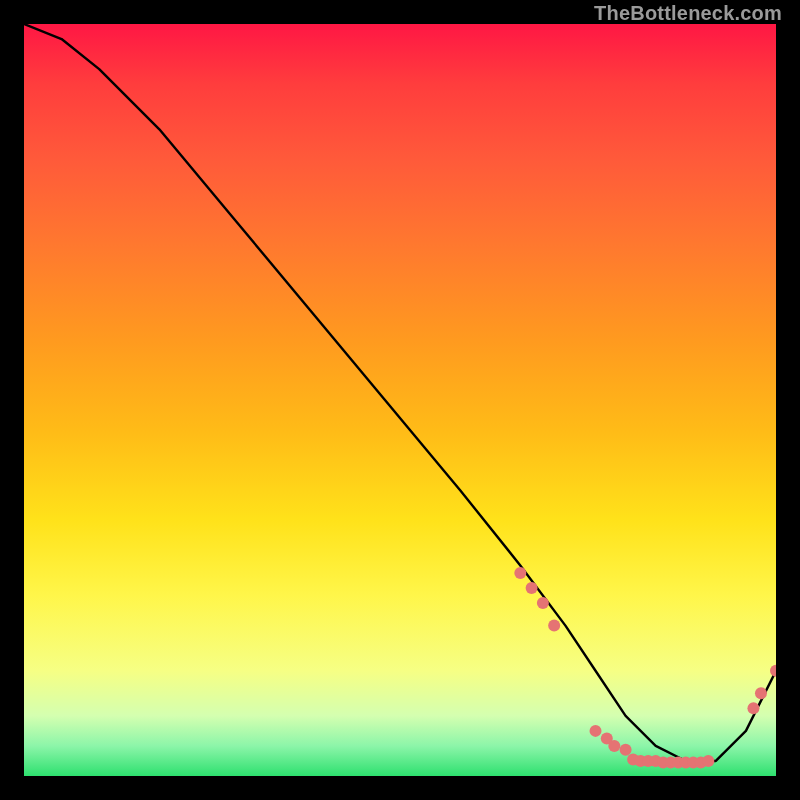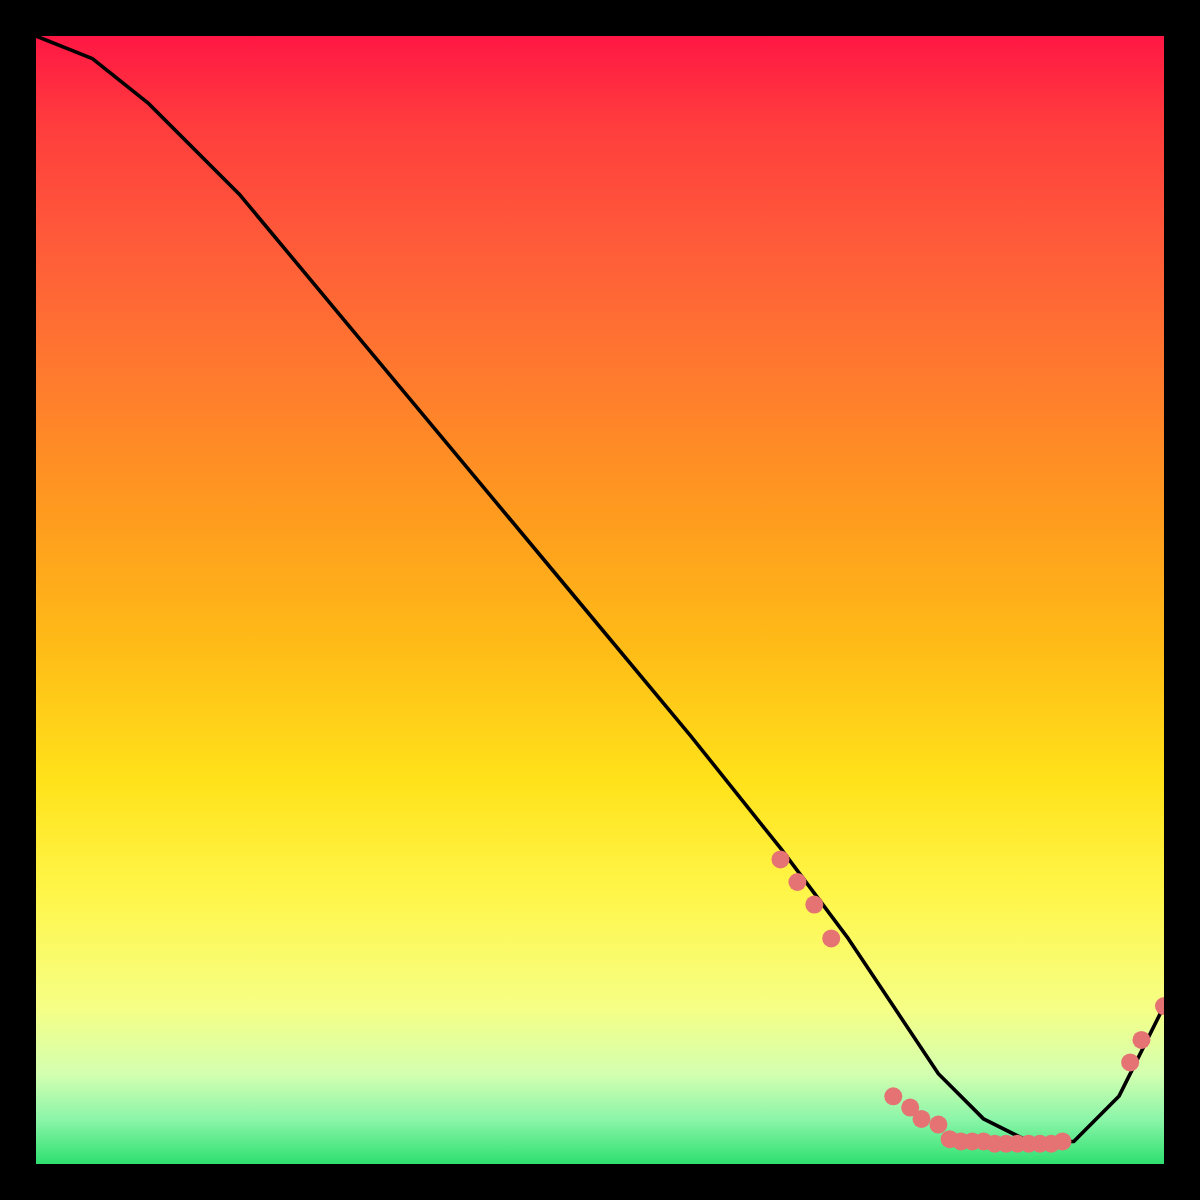--- a/index.html
+++ b/index.html
@@ -91,13 +91,14 @@
           <circle cx="669.28" cy="738.4639999999999" r="6" fill="#e57373"></circle>
           <circle cx="676.8000000000001" cy="738.4639999999999" r="6" fill="#e57373"></circle>
           <circle cx="684.32" cy="736.96" r="6" fill="#e57373"></circle>
           <circle cx="729.4399999999999" cy="684.32" r="6" fill="#e57373"></circle>
           <circle cx="736.96" cy="669.28" r="6" fill="#e57373"></circle>
           <circle cx="752" cy="646.72" r="6" fill="#e57373"></circle>
         </g>
     </svg>
   </div>
 
+  <div class="attribution">TheBottleneck.com</div>
 </div>
 
 </body></html>

